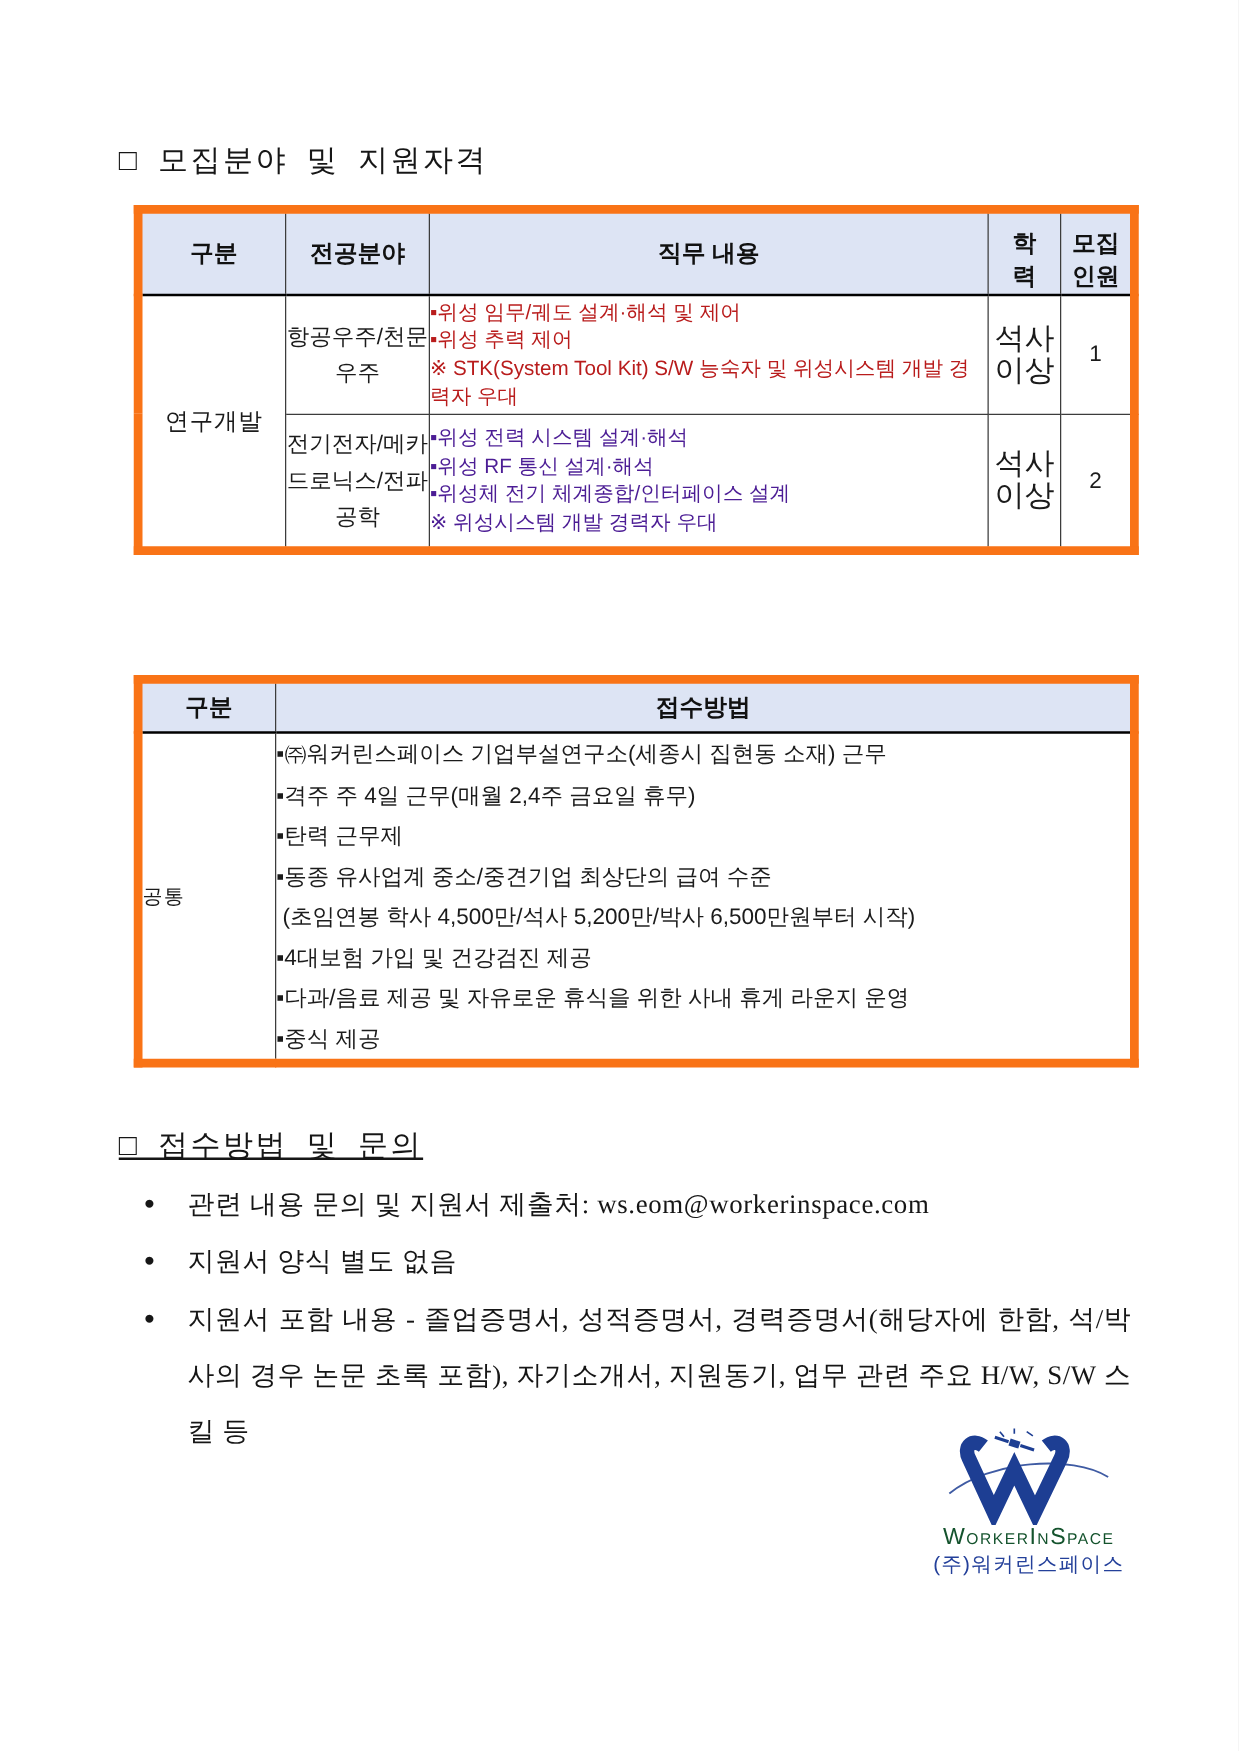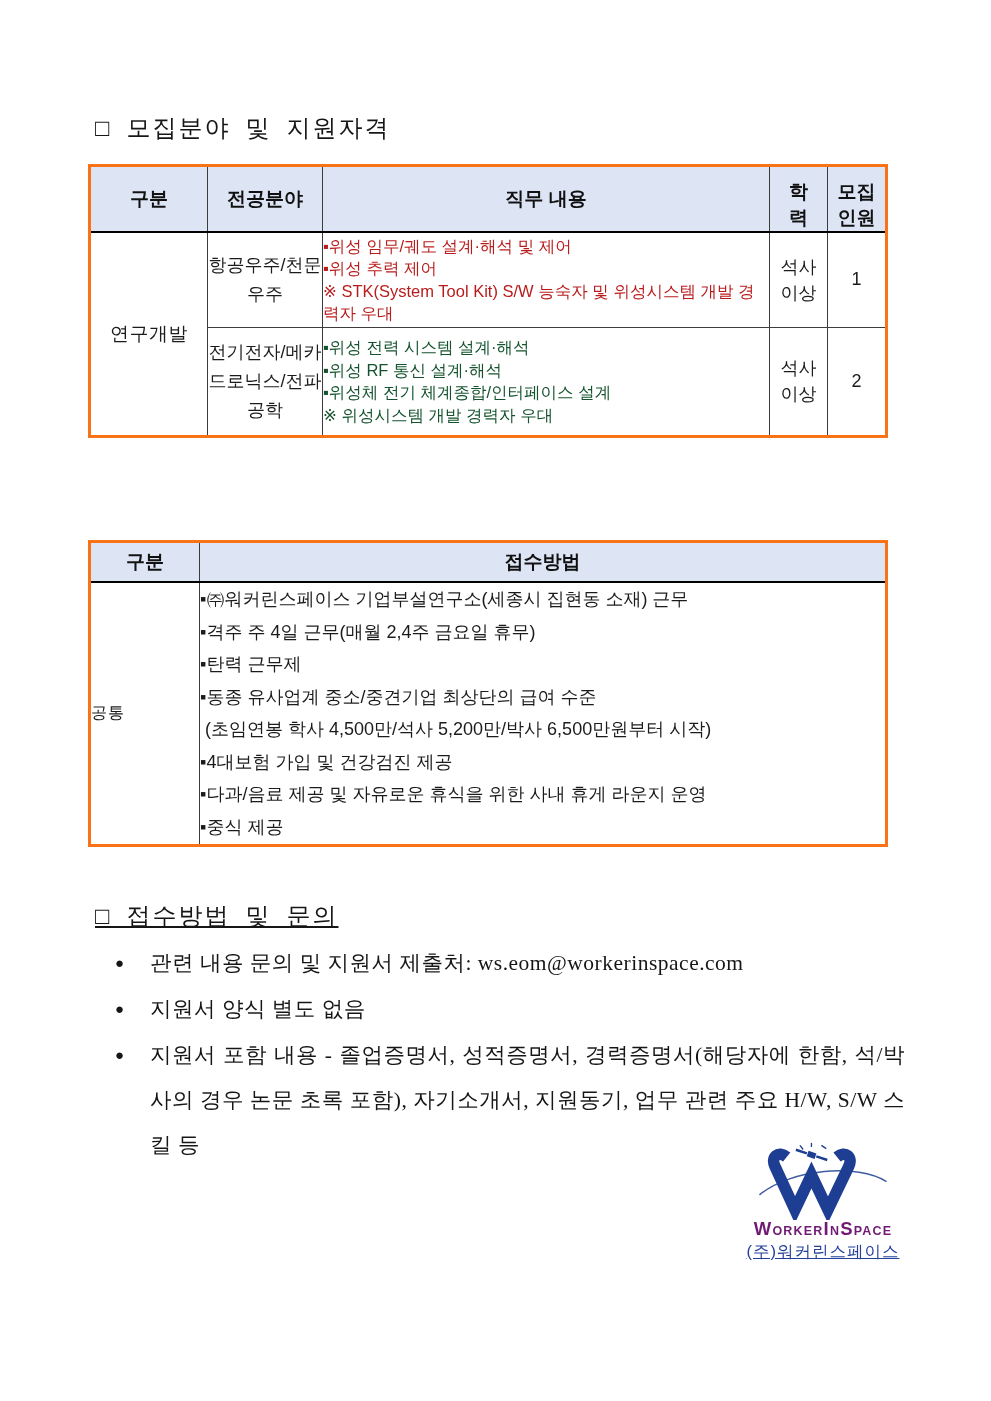--- a/index.html
+++ b/index.html
@@ -23,25 +23,25 @@
     word-spacing:7px;
     color:#161616;
     white-space:nowrap;
   }
   #heading-recruit{top:112px;}
   #heading-benefits{top:492px;}
   #heading-apply{top:900px;text-decoration:underline;}
 
   
   table.doc-table{
-    position:absolute;left:88px;
+    position:absolute;left:107px;
     border-collapse:collapse;
     table-layout:fixed;
     width:797px;
-    border:3px solid #f97316;
+    border:7px solid #f97316;
   }
   table.doc-table th, table.doc-table td{
     border:1px solid #3c3c3c;
     padding:0;
     vertical-align:middle;
   }
   table.doc-table thead th{
     border-bottom:2px solid #000;
     font-size:19px;
     font-weight:bold;
@@ -67,21 +67,21 @@
     text-align:center;font-size:18px;line-height:29px;
     word-break:break-all;padding:2px 6px;
   }
   td.cell-duties{
     font-size:16.5px;line-height:22.5px;
     padding:6px 6px 6px 9px;
     text-align:left;
   }
   td.cell-duties .duty-line{white-space:pre-wrap;}
   td.cell-edu{
-    text-align:center;font-size:18px;line-height:26px;padding:0 6px;
+    text-align:center;font-size:24px;line-height:26px;padding:0 6px;
   }
   td.cell-cnt{text-align:center;font-size:18px;}
 
   #table-benefits{top:540px;}
   #table-benefits col.b1{width:110px;}
   #table-benefits col.b2{width:687px;}
   #table-benefits thead th{height:38px;}
   #table-benefits tr.body-row{height:263px;}
   td.cell-common{text-align:left;font-size:16px;letter-spacing:1px;}
   td.cell-benefits{
@@ -114,29 +114,28 @@
 
   
   #logo{
     position:absolute;left:733px;top:1140px;width:180px;
     text-align:center;
   }
   #logo svg{display:block;margin:0 auto;}
   .brand-line{
     margin-top:-2px;
     font-family:"Liberation Sans","DejaVu Sans",sans-serif;
-    font-weight:bold;color:#701a75;
+    font-weight:normal;color:#14532d;
     font-size:12.5px;letter-spacing:1.2px;
     white-space:nowrap;
   }
   .brand-line .cap{font-size:18.5px;letter-spacing:1.2px;}
   .company-line{
     font-size:16.5px;margin-top:1px;letter-spacing:1px;
     white-space:nowrap;
-    text-decoration:underline;
   }
 </style>
 </head>
 <body>
 
 <div class="page" style="background-color: rgb(255, 255, 255);">
 
   <h2 class="sec-heading" id="heading-recruit">□ 모집분야 및 지원자격</h2>
 
   <table class="doc-table" id="table-recruit">
@@ -168,21 +167,21 @@
 
         <div class="duty-line">▪위성 임무/궤도 설계·해석 및 제어</div>
             <div class="duty-line">▪위성 추력 제어</div>
             <div class="duty-line">※ STK(System Tool Kit) S/W 능숙자 및 위성시스템 개발 경력자 우대</div>
           </td>
         <td class="cell-edu">석사 이상</td>
         <td class="cell-cnt">1</td>
       </tr>
       <tr class="r2">
         <td class="cell-major">전기전자/메카드로닉스/전파공학</td>
-        <td class="cell-duties" style="color: #14532d;">
+        <td class="cell-duties" style="color: #4c1d95;">
 
         <div class="duty-line">▪위성 전력 시스템 설계·해석</div>
             <div class="duty-line">▪위성 RF 통신 설계·해석</div>
             <div class="duty-line">▪위성체 전기 체계종합/인터페이스 설계</div>
             <div class="duty-line">※ 위성시스템 개발 경력자 우대</div>
           </td>
         <td class="cell-edu">석사 이상</td>
         <td class="cell-cnt">2</td>
       </tr>
     </tbody>

